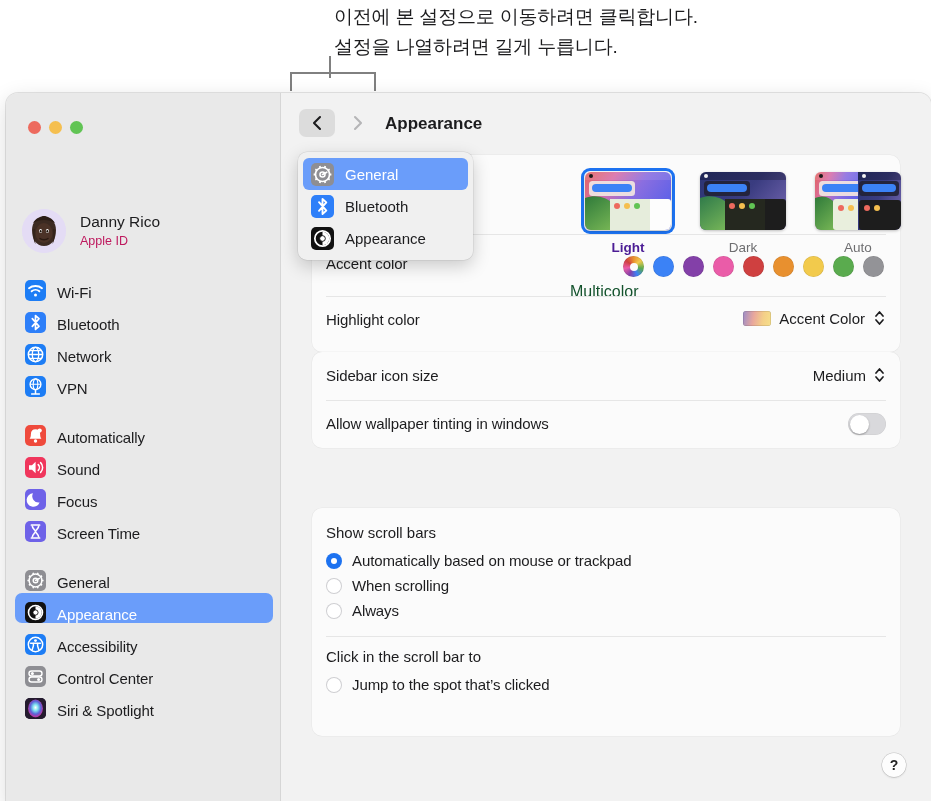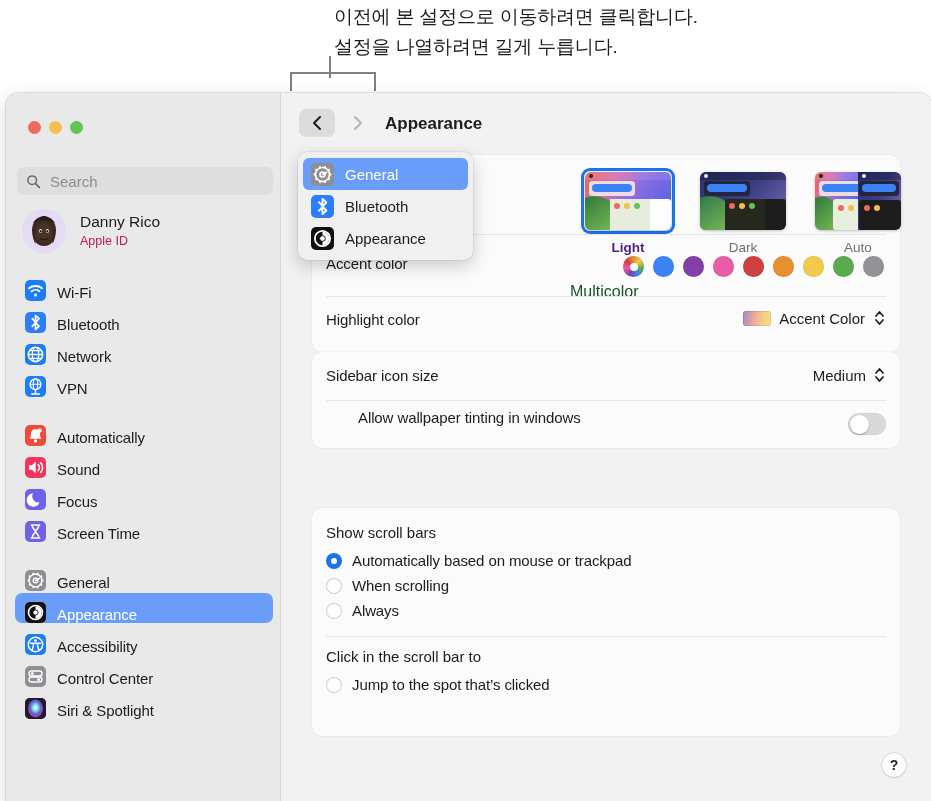--- a/index.html
+++ b/index.html
@@ -191,27 +191,20 @@
   <div class="window">
 
     <div class="sidebar">
 
       <div class="traffic">
         <div class="dot red"></div>
         <div class="dot yellow"></div>
         <div class="dot green"></div>
       </div>
 
-      <div class="search-box">
-        <svg class="search-glass" viewBox="0 0 16 16">
-          <circle cx="6.6" cy="6.6" r="4.6" fill="none" stroke="#6a6a6c" stroke-width="1.6"></circle>
-          <line x1="10.2" y1="10.2" x2="14.2" y2="14.2" stroke="#6a6a6c" stroke-width="1.8" stroke-linecap="round"></line>
-        </svg>
-        <span class="search-ph">Search</span>
-      </div>
 
       <div class="profile">
         <div class="avatar">
           <svg viewBox="0 0 44 44" width="44" height="44">
             <circle cx="22" cy="22" r="22" fill="#e4dcf5"></circle>
             <path d="M10 21c0-8 5.5-13 12-13s12 5 12 13c0 9-4 16-12 16S10 30 10 21z" fill="#3c2a22"></path>
             <ellipse cx="22" cy="24" rx="8.5" ry="10" fill="#4b3227"></ellipse>
             <ellipse cx="18.6" cy="22" rx="1.5" ry="1.9" fill="#fff"></ellipse>
             <ellipse cx="25.4" cy="22" rx="1.5" ry="1.9" fill="#fff"></ellipse>
             <ellipse cx="18.7" cy="22.3" rx="0.9" ry="1.2" fill="#1a1008"></ellipse>
@@ -623,21 +616,21 @@
           <div style="position:absolute; right:14px; top:13px; display:flex; align-items:center; gap:7px;">
             <span class="popup-value">Medium</span>
             <svg class="stepper" viewBox="0 0 13 20">
               <path d="M3 8 L6.5 4 L10 8" fill="none" stroke="#1c1c1e" stroke-width="1.7" stroke-linecap="round" stroke-linejoin="round"></path>
               <path d="M3 12 L6.5 16 L10 12" fill="none" stroke="#1c1c1e" stroke-width="1.7" stroke-linecap="round" stroke-linejoin="round"></path>
             </svg>
           </div>
         </div>
         <div class="divider" style="top:48px;"></div>
         <div class="row" style="position:absolute; left:0; top:48px; width:588px; height:48px;">
-          <div class="row-label" style="position:absolute; left:14px; top:9px;margin-left:32px;">Allow wallpaper tinting in windows</div>
+          <div class="row-label" style="position:absolute; left:14px; top:15px;">Allow wallpaper tinting in windows</div>
           <div class="toggle" style="position:absolute; right:14px; top:13px;">
             <div class="knob"></div>
           </div>
         </div>
       </div>
 
       <div class="card" id="card-scroll">
         <div class="group-title" style="position:absolute; left:14px; top:16px;">Show scroll bars</div>
         <div id="show-options" style="position:absolute; left:14px; top:40px;">
             <div class="radio-row">

